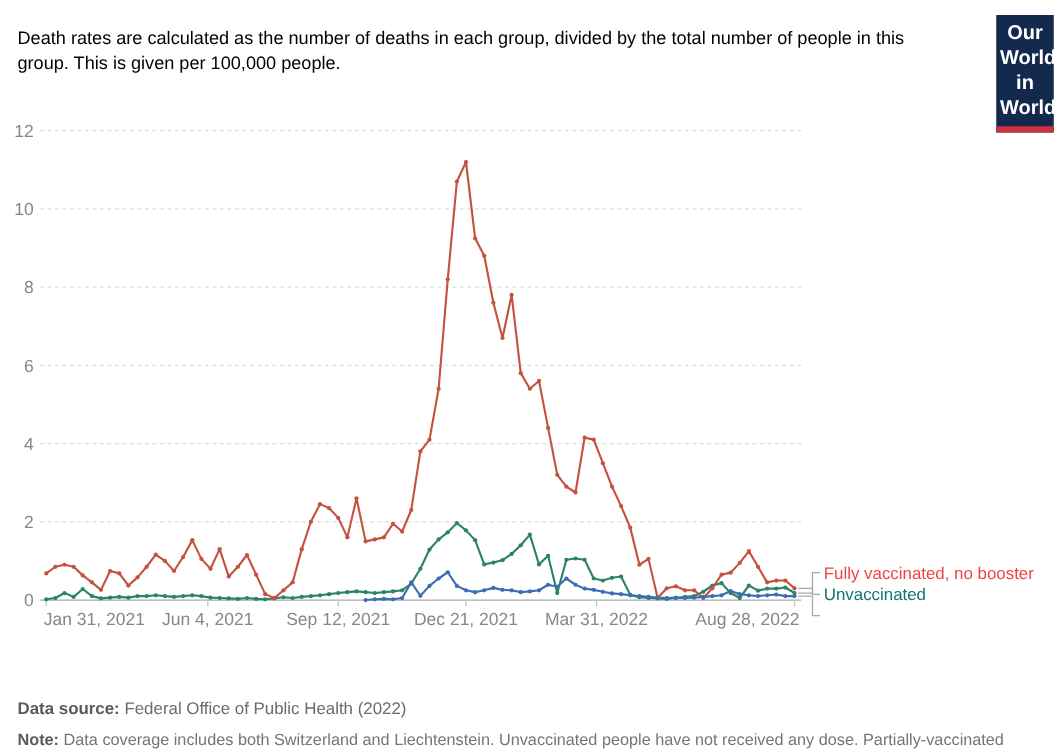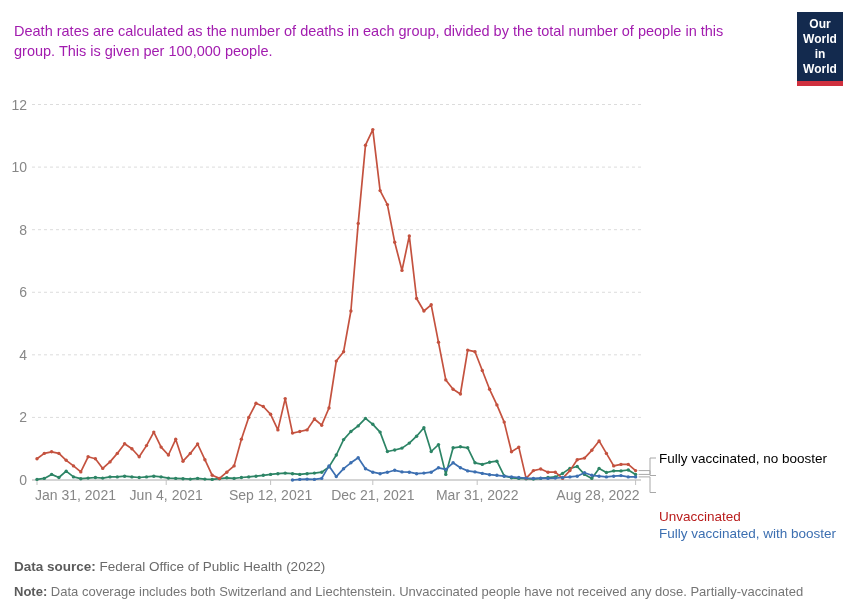--- a/index.html
+++ b/index.html
@@ -7,26 +7,26 @@
     width:850px;height:600px;position:relative;overflow:hidden;
     background:#ffffff;
     font-family:"Liberation Sans","DejaVu Sans",sans-serif;
   }
   .header{position:absolute;left:14px;top:13px;width:760px;z-index:2;}
   .chart-title{
     font-family:"Liberation Serif","DejaVu Serif",serif;
     font-weight:700;font-size:21.5px;color:#3a414a;line-height:1.15;
   }
   .chart-subtitle{
-    margin-top:8px;font-size:14.5px;color:#a21caf;line-height:1.4;max-width:752px;
+    margin-top:8px;font-size:14.5px;color:#000000;line-height:1.4;max-width:752px;
   }
   .owid-logo{
     position:absolute;top:12px;right:7px;width:46px;z-index:3;
     background:#132a4e;border-bottom:5px solid #cf303e;
-    color:#ffffff;text-align:center;font-weight:700;font-size:12px;line-height:1.25;
+    color:#ffffff;text-align:center;font-weight:700;font-size:16px;line-height:1.25;
     padding:5px 3px 4px 3px;box-sizing:border-box;
   }
   #chart-svg{position:absolute;left:0;top:0;z-index:1;}
   .legend{position:absolute;left:659px;top:450px;z-index:2;}
   .legend-item{font-size:13.5px;line-height:17.2px;white-space:nowrap;}
   .footer{position:absolute;left:14px;top:511px;width:822px;z-index:2;}
   .source-row{display:flex;justify-content:space-between;font-size:13.5px;color:#6b6b6b;margin-top:48px;}
   .bold-label{font-weight:700;color:#5b5b5b;}
   .note{margin-top:9px;font-size:13px;color:#757575;line-height:1.45;max-width:820px;}
 </style>
@@ -285,23 +285,22 @@
     <circle cx="599.1" cy="476.2" r="1.7" fill="#3C6FB1"></circle>
     <circle cx="606.4" cy="476.9" r="1.7" fill="#3C6FB1"></circle>
     <circle cx="613.7" cy="476.2" r="1.7" fill="#3C6FB1"></circle>
     <circle cx="621.0" cy="475.6" r="1.7" fill="#3C6FB1"></circle>
     <circle cx="628.3" cy="476.9" r="1.7" fill="#3C6FB1"></circle>
     <circle cx="635.6" cy="476.9" r="1.7" fill="#3C6FB1"></circle>
     <path d="M638.6 476.9 L650 476.9 L650 492.5 L656 492.5" fill="none" stroke="#a8a8a8" stroke-width="1"></path>
   </svg>
 
 <div class="legend">
-  <div class="legend-item" style="color: #000000;">Fully vaccinated, no booster</div>
-  <div class="legend-item" style="color: #b91c1c; margin-top: 41px;">Unvaccinated</div>
-  <div class="legend-item" style="color: rgb(60, 111, 177);">Fully vaccinated, with booster</div>
+  <div class="legend-item" style="color: #ef4444;">Fully vaccinated, no booster</div>
+  <div class="legend-item" style="color: #0f766e;">Unvaccinated</div>
 </div>
 
 <div class="footer">
   <div class="source-row">
     <div><span class="bold-label">Data source:</span><span> Federal Office of Public Health (2022)</span></div>
   </div>
   <div class="note"><span class="bold-label">Note:</span><span> Data coverage includes both Switzerland and Liechtenstein. Unvaccinated people have not received any dose. Partially-vaccinated people are excluded. Fully-vaccinated people have received all doses prescribed by the initial vaccination protocol. The mortality rate for the 'All ages' group is age-standardized to account for the different vaccination rates of older and younger people.</span></div>
 </div>
 
 </body></html>

